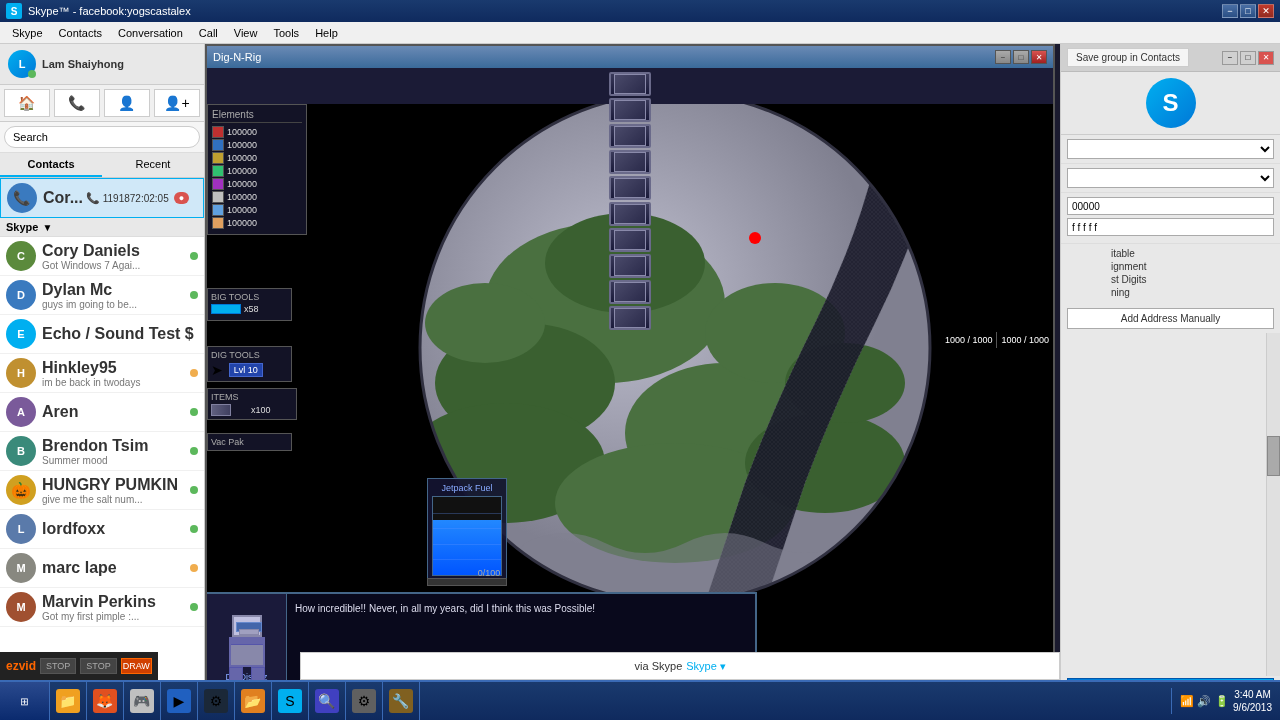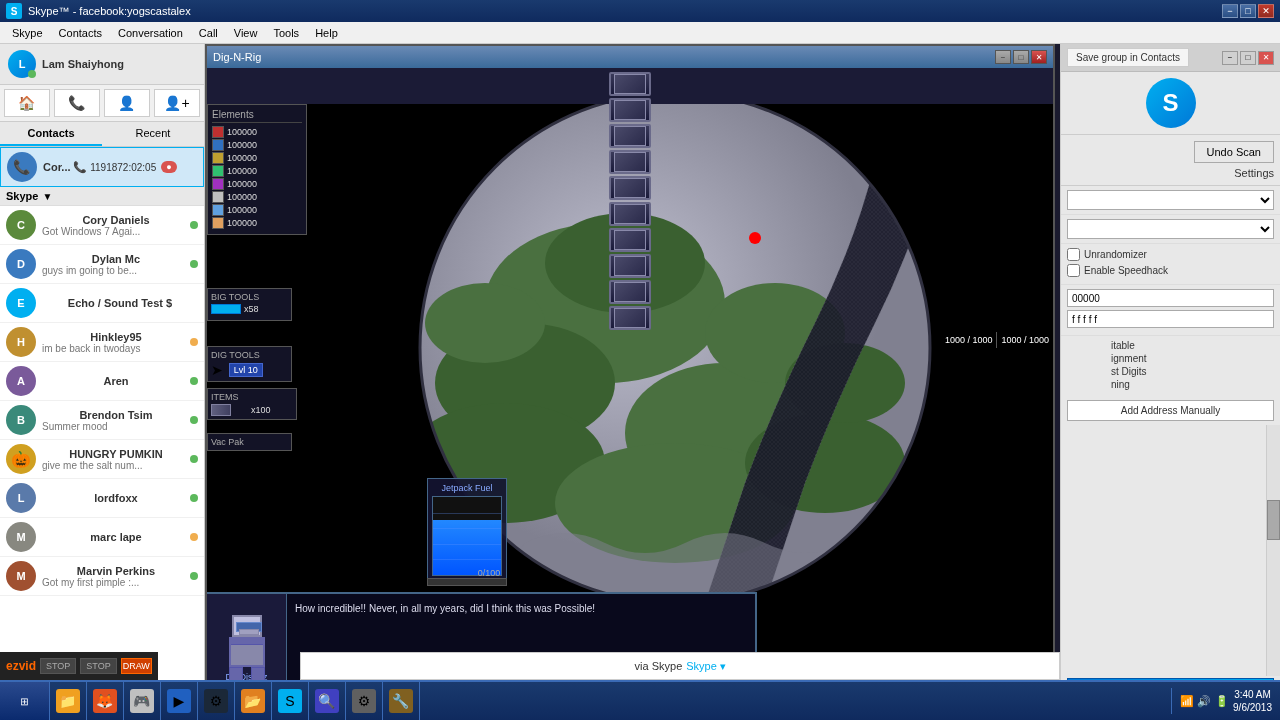--- a/index.html
+++ b/index.html
@@ -167,21 +167,21 @@
     }
     .contact-avatar {
       width: 30px; height: 30px;
       border-radius: 50%;
       flex-shrink: 0;
       margin-right: 6px;
       display: flex; align-items: center; justify-content: center;
       font-size: 11px; font-weight: bold; color: white;
     }
     .contact-info { flex: 1; overflow: hidden; }
-    .contact-name { font-size: 11px; font-weight: bold; color: #333; white-space: nowrap; overflow: hidden; text-overflow: ellipsis; text-align: center; }
+    .contact-name { font-size: 16px; font-weight: bold; color: #333; white-space: nowrap; overflow: hidden; text-overflow: ellipsis; }
     .contact-status { font-size: 10px; color: #777; white-space: nowrap; overflow: hidden; text-overflow: ellipsis; }
     .call-badge {
       background: #d9534f;
       color: white;
       border-radius: 10px;
       padding: 1px 5px;
       font-size: 9px;
       margin-left: 2px;
     }
     .call-phone-icon {
@@ -817,20 +817,23 @@
       <span class="skype-username">Lam Shaiyhong</span>
     </div>
 
     <div class="skype-nav">
       <div class="skype-nav-btn">🏠</div>
       <div class="skype-nav-btn">📞</div>
       <div class="skype-nav-btn">👤</div>
       <div class="skype-nav-btn">👤+</div>
     </div>
 
+    <div class="skype-search">
+      <input type="text" placeholder="Search" value="Search" style="">
+    </div>
 
     <div class="contacts-tabs">
       <div class="contacts-tab active">Contacts</div>
       <div class="contacts-tab">Recent</div>
     </div>
 
     <div class="contact-item active-call">
       <div class="contact-avatar" style="background:#3a7abf; font-size:14px;">📞</div>
       <div class="contact-info">
         <div style="display:flex;align-items:center;gap:3px;">
@@ -1174,46 +1177,32 @@
           <div class="rtp-btn">−</div>
           <div class="rtp-btn">□</div>
           <div class="rtp-btn close">✕</div>
         </div>
       </div>
 
       <div class="skype-logo-area">
         <div class="skype-big-logo">S</div>
       </div>
 
-      <div class="undo-scan-area">
-        <button class="undo-scan-btn">Undo Scan</button>
-        <span class="settings-label">Settings</span>
-      </div>
 
       <div class="dropdown-row">
         <select class="dropdown-select">
           <option></option>
         </select>
       </div>
       <div class="dropdown-row">
         <select class="dropdown-select">
           <option></option>
         </select>
       </div>
 
-      <div class="checkbox-area">
-        <div class="checkbox-row">
-          <input type="checkbox" style="">
-          <span class="checkbox-label">Unrandomizer</span>
-        </div>
-        <div class="checkbox-row">
-          <input type="checkbox" style="">
-          <span class="checkbox-label">Enable Speedhack</span>
-        </div>
-      </div>
 
       <div class="input-fields-area">
         <input type="text" class="hex-input" value="00000" style="">
         <input type="text" class="hex-input" value="f f f f f" style="">
       </div>
 
       <div class="options-list">
         <div class="option-item">itable</div>
         <div class="option-item">ignment</div>
         <div class="option-item">st Digits</div>

